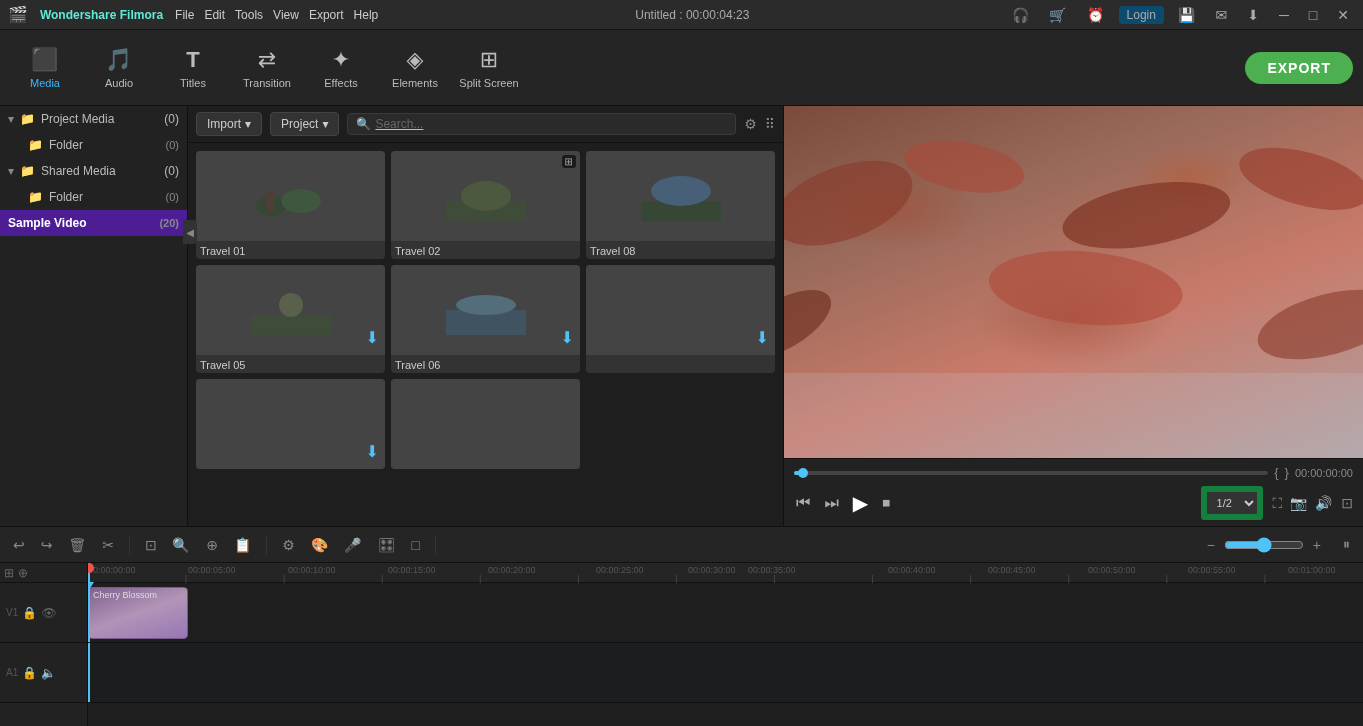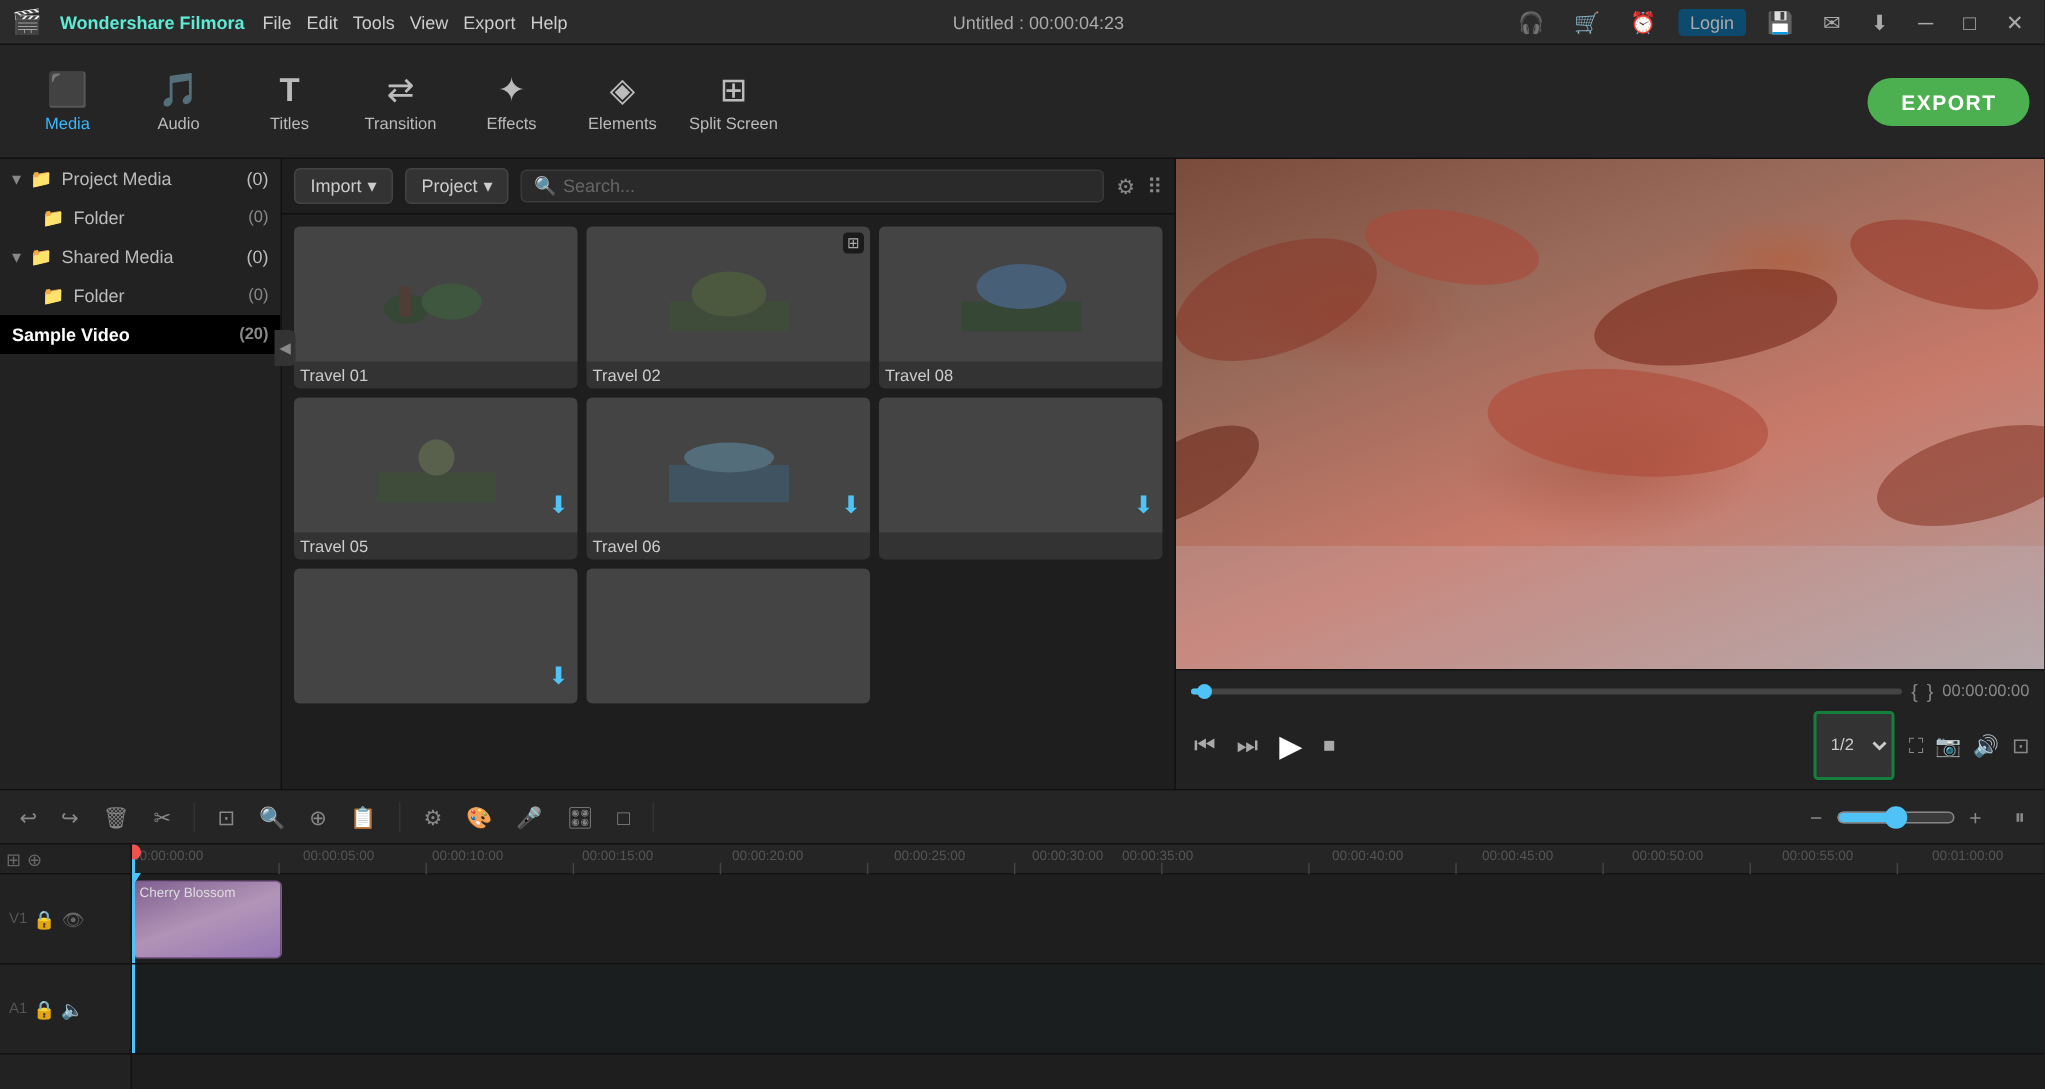--- a/index.html
+++ b/index.html
@@ -113,21 +113,21 @@
     }
     .sidebar-item {
       display: flex;
       align-items: center;
       justify-content: space-between;
       padding: 6px 8px;
       cursor: pointer;
       color: #bbb;
       font-size: 12px;
     }
-    .sidebar-item.active { background: #000000; color: #fff; font-weight: 600; }
+    .sidebar-item.active { background: #4c1d95; color: #fff; font-weight: 600; }
     .sidebar-item .left-group {
       display: flex;
       align-items: center;
       gap: 6px;
     }
     .sidebar-item .count {
       color: #888;
       font-size: 11px;
     }
     .sidebar-section-header {
@@ -196,20 +196,21 @@
       gap: 4px;
       flex: 1;
     }
     .search-box input {
       background: transparent;
       border: none;
       outline: none;
       color: #5eead4;
       font-size: 12px;
       width: 100%;
+      text-decoration: underline;
     }
     .search-box input::placeholder { color: #666; }
     .media-grid {
       display: grid;
       grid-template-columns: repeat(3, 1fr);
       gap: 6px;
       padding: 8px;
       overflow-y: auto;
     }
     .media-thumb {
@@ -345,24 +346,24 @@
       cursor: pointer;
       padding: 2px;
     }
     .playback-controls .play-btn {
       color: #fff;
       font-size: 20px;
     }
     .playback-controls .spacer { flex: 1; }
     .quality-select {
       background: #333;
-      border: 2px solid #15803d;
+      border: 6px solid #15803d;
       color: #ccc;
       border-radius: 3px;
-      padding: 14px 6px;
+      padding: 4px 6px;
       font-size: 11px;
       cursor: pointer;
     }
     .preview-icons {
       display: flex;
       gap: 8px;
       align-items: center;
     }
     .preview-icons span {
       color: #888;
@@ -827,21 +828,21 @@
           <span title="Lock">🔒</span>
           <span title="Mute">🔈</span>
         </div>
       </div>
     </div>
 
     <div id="timeline-content">
 
       <div class="timeline-ruler-row" style="min-width:1200px;">
         <span class="ruler-time" style="left:0px;">00:00:00:00</span>
-        <span class="ruler-time" style="left:114px;">00:00:05:00</span>
+        <span class="ruler-time" style="left:100px;">00:00:05:00</span>
         <span class="ruler-time" style="left:200px;">00:00:10:00</span>
         <span class="ruler-time" style="left:300px;">00:00:15:00</span>
         <span class="ruler-time" style="left:400px;">00:00:20:00</span>
         <span class="ruler-time" style="left:508px;">00:00:25:00</span>
         <span class="ruler-time" style="left:600px;">00:00:30:00</span>
         <span class="ruler-time" style="left:660px;">00:00:35:00</span>
         <span class="ruler-time" style="left:800px;">00:00:40:00</span>
         <span class="ruler-time" style="left:900px;">00:00:45:00</span>
         <span class="ruler-time" style="left:1000px;">00:00:50:00</span>
         <span class="ruler-time" style="left:1100px;">00:00:55:00</span>

